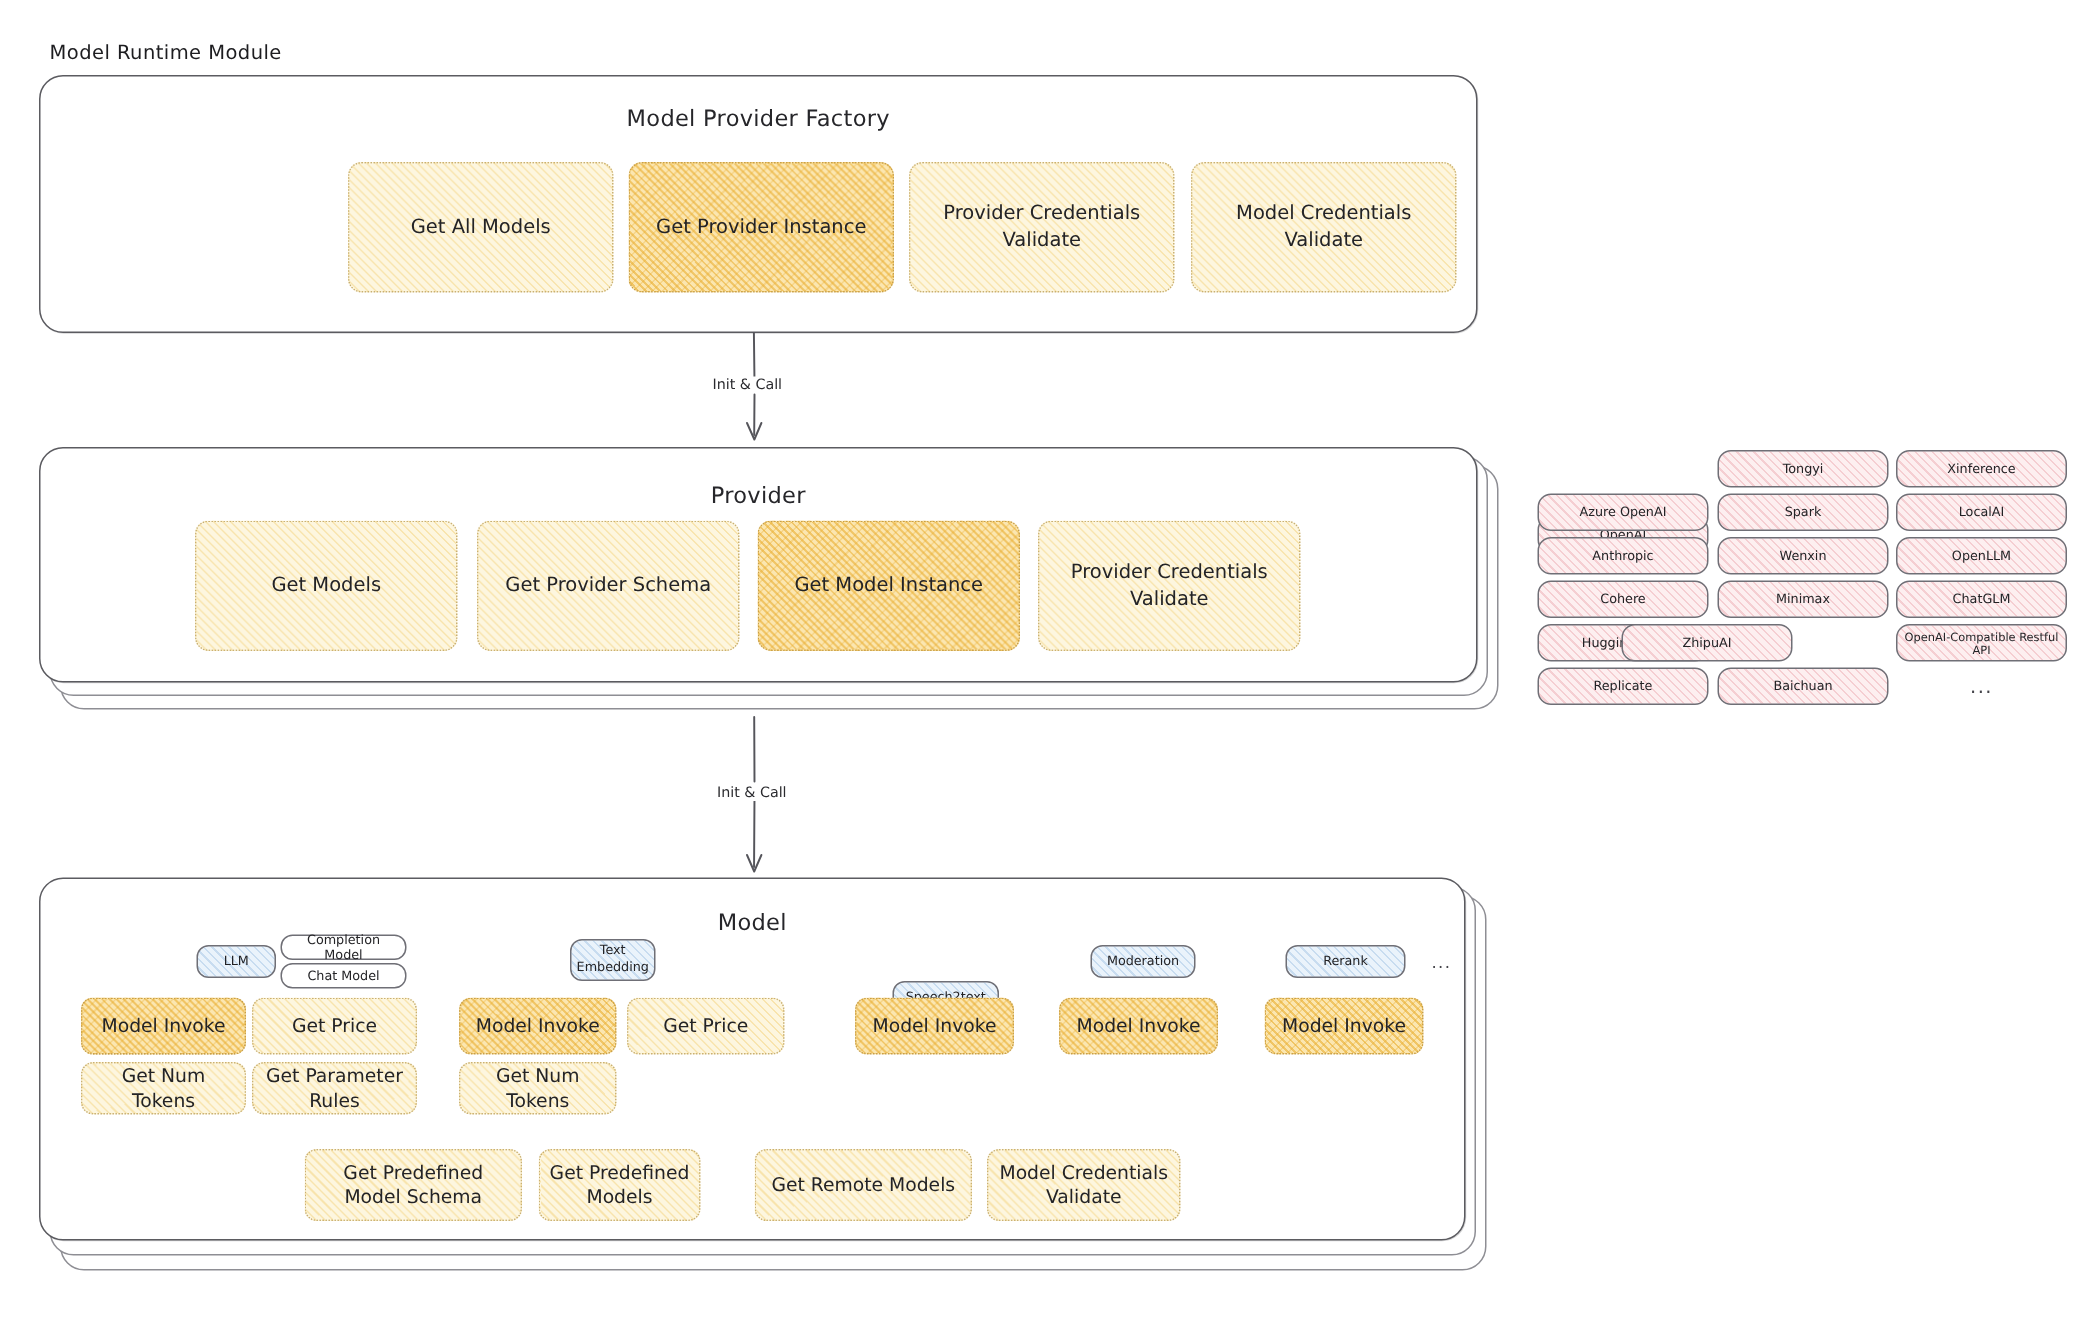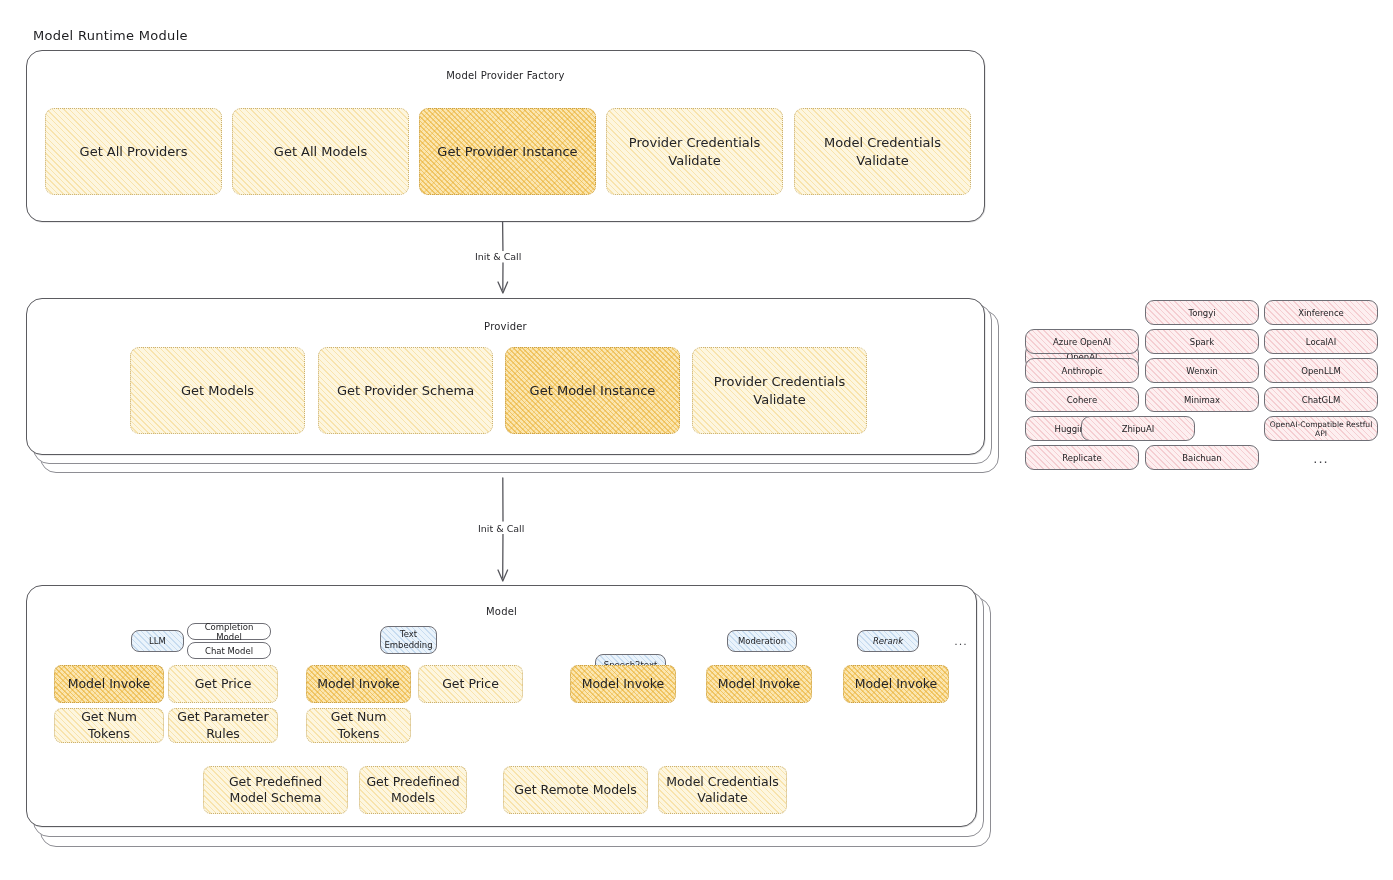--- a/index.html
+++ b/index.html
@@ -22,21 +22,21 @@
   }
   .panel.stacklayer{
     background:#ffffff;
     border:1.3px solid #8e8e94;
     box-shadow:none;
   }
   .panel-title{
     position:absolute;
     left:0;right:0;
     text-align:center;
-    font-size:10px;
+    font-size:15px;
     letter-spacing:.2px;
     color:#26262a;
   }
   
   .ybox{
     position:absolute;
     box-sizing:border-box;
     border:1.3px dotted #c9b072;
     border-radius:9px;
     background-color:#fdf6df;
@@ -142,23 +142,20 @@
   }
 </style>
 </head>
 <body>
 
 <div id="doc-title">Model Runtime Module</div>
 
 <div class="panel" style="left:26px;top:50px;width:959px;height:172px;">
   <div class="panel-title" style="top:19px;">Model Provider Factory</div>
 
-  <div class="ybox" style="left:18px;top:57px;width:177px;height:87px;">
-    <span>Get All Providers</span>
-  </div>
   <div class="ybox" style="left:205px;top:57px;width:177px;height:87px;">
     <span>Get All Models</span>
   </div>
   <div class="ybox strong" style="left:392px;top:57px;width:177px;height:87px;">
     <span>Get Provider Instance</span>
   </div>
   <div class="ybox" style="left:579px;top:57px;width:177px;height:87px;">
     <span>Provider Credentials Validate</span>
   </div>
   <div class="ybox" style="left:767px;top:57px;width:177px;height:87px;">
@@ -272,21 +269,21 @@
     </div>
 
   <div class="bpill" style="left:568px;top:44px;width:71px;height:22px;margin-top:24px;">
     <span>Speech2text</span>
     </div>
 
   <div class="bpill" style="left:700px;top:44px;width:70px;height:22px;">
     <span>Moderation</span>
     </div>
 
-  <div class="bpill" style="left:830px;top:44px;width:62px;height:22px;font-style:italic;">
+  <div class="bpill" style="left:830px;top:44px;width:80px;height:22px;">
     <span>Rerank</span>
     </div>
 
   <div class="dots" style="left:922px;top:46px;width:24px;height:18px;font-size:11px;">...</div>
 
   <div class="ybox sm" style="left:27px;top:79px;width:110px;height:38px;">
     <span>Model Invoke</span>
     </div>
   <div class="ybox sm strong" style="left:27px;top:79px;width:110px;height:38px;">
     <span>Model Invoke</span>

